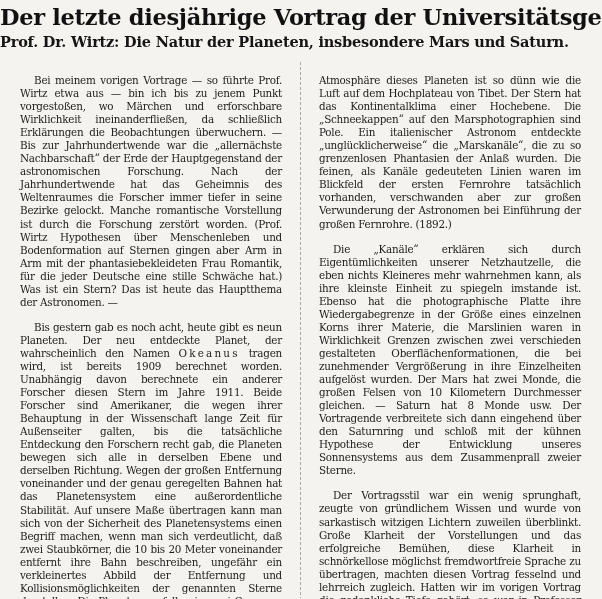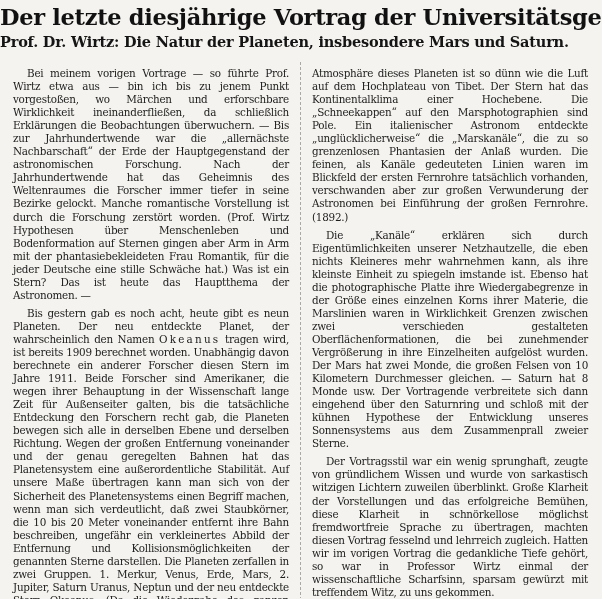--- a/index.html
+++ b/index.html
@@ -23,21 +23,21 @@
     }
     .col {
       position: absolute; top: 62px; width: 286px;
       font-size: 10.4px; line-height: 13.05px;
       text-align: justify; hyphens: manual;
       font-family: "DejaVu Serif", serif; color: #1c1c1c;
       letter-spacing: -0.25px;
     }
     .col-left { left: 8px; }
     .col-right { left: 307px; }
-    .col p { margin: 5px; text-indent: 14px; }
+    .col p { margin: 12px; text-indent: 14px; }
     .col p.noindent { text-indent: 0; }
     .spaced { letter-spacing: 2.2px; }
     .rule {
       position: absolute; left: 300px; top: 62px; width: 1px; height: 536px;
       background: repeating-linear-gradient(to bottom, #777 0 3px, transparent 3px 5px);
       opacity: 0.6;
     }
   </style>
 </head>
 <body>

